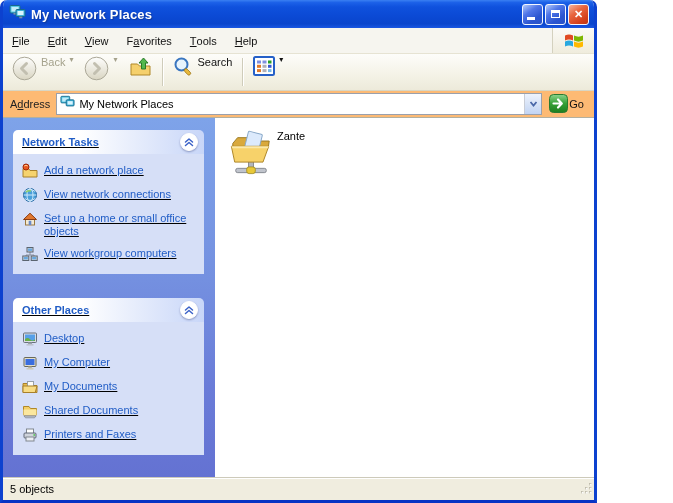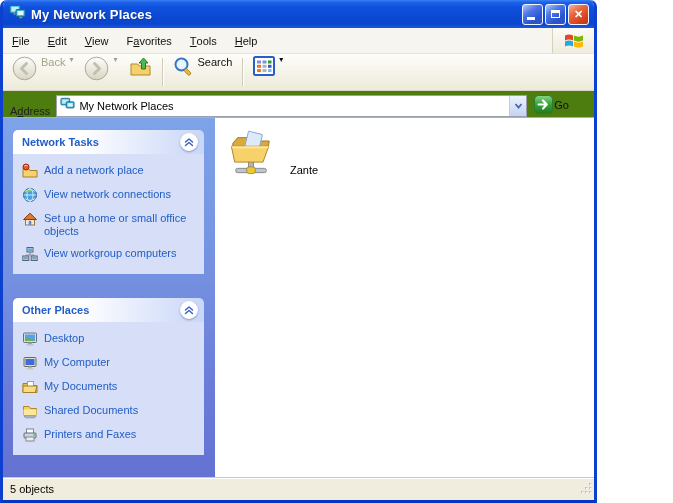--- a/index.html
+++ b/index.html
@@ -33,46 +33,46 @@
   .menubar-logo { width:42px; border-left:1px solid #d4d1bf; display:flex; align-items:center; justify-content:center; background:linear-gradient(180deg,#fbfaf6,#efecdd); }
   
   .toolbar { height:37px; flex:0 0 37px; display:flex; align-items:center; padding:0 4px; gap:1px;
     background:linear-gradient(180deg,#fdfdfa 0%,#f4f2e6 60%,#edeada 100%); border-bottom:1px solid #d9d6c4; }
   .tb-btn { display:flex; align-items:flex-start; gap:4px; padding:0 5px; height:32px; border-radius:3px; font-size:11px; color:#111; }
   .tb-btn.disabled { color:#a5a28c; }
   .tb-sep { width:1px; height:28px; background:#cfccba; box-shadow:1px 0 0 #fff; margin:0 4px; }
   .drop-tri { font-size:8px; line-height:1; }
   .drop-tri.gray { color:#a5a28c; }
   
-  .addressbar { height:27px; flex:0 0 27px; display:flex; align-items:flex-end; padding:0 18px 0 7px;
-    background:#4d7c0f; border-bottom:1px solid #b3b0a0; }
+  .addressbar { height:27px; flex:0 0 27px; display:flex; align-items:center; padding:0 3px 0 7px;
+    background:#fdba74; border-bottom:1px solid #b3b0a0; }
   .addr-label { font-size:11px; color:#222; margin-right:6px; }
   .addr-combo { flex:1; height:22px; background:#fff; border:1px solid #9aa0ac; display:flex; align-items:center; padding-left:3px; gap:4px; }
   .addr-text { font-size:11px; color:#000; flex:1; }
   .addr-drop { width:17px; height:20px; border-left:1px solid #c9cdd6; display:flex; align-items:center; justify-content:center;
     background:linear-gradient(180deg,#eef3fc 0%,#d3e0f6 60%,#c2d4f4 100%); }
   .go-btn { display:flex; align-items:center; gap:1px; padding:0 7px; font-size:11px; color:#111; height:24px; }
   
   .body { flex:1; display:flex; min-height:0; }
   .sidebar { width:212px; flex:0 0 212px; padding:12px 11px 6px 10px;
-    background:linear-gradient(180deg,#7ea3e9 0%,#7490e0 45%,#6a7cd8 75%,#6472d2 100%); overflow:hidden; }
+    background:linear-gradient(180deg,#7ea3e9 0%,#7490e0 45%,#6a7cd8 75%,#6472d2 100%); overflow:hidden;text-decoration:underline; }
   .main { flex:1; background:#fff; padding:12px 0 0 13px; }
   
   .panel { margin-bottom:24px; }
   .panel-header { height:24px; display:flex; align-items:center; padding:0 6px 0 9px; cursor:default;
     background:linear-gradient(90deg,#ffffff 0%,#ffffff 35%,#c8d6f8 100%); border-radius:5px 5px 0 0; }
   .panel-title { flex:1; font-size:11px; font-weight:bold; color:#215dc6; }
   .chevron-btn { width:18px; height:18px; border-radius:50%; background:#fff; border:1px solid #fff;
     display:flex; align-items:center; justify-content:center; box-shadow:0 1px 2px rgba(10,20,90,.35); }
   .panel-body { background:#d6dff7; padding:9px 4px 4px 9px; }
   .task { display:flex; align-items:flex-start; gap:6px; margin-bottom:8px; cursor:default; }
   .task svg { flex:0 0 16px; }
   .task-label { font-size:11px; line-height:13px; color:#215dc6; padding-top:1px; }
   
-  .tile { display:flex; align-items:flex-end; gap:16px; width:150px; }
+  .tile { display:flex; align-items:flex-start; gap:3px; width:150px; }
   .tile-label { font-size:11px; color:#000; }
   
   .statusbar { height:23px; flex:0 0 23px; background:#f0eddf; border-top:1px solid #cdcaba; box-shadow:inset 0 1px 0 #fff;
     display:flex; align-items:center; padding-left:7px; position:relative; }
   .status-text { font-size:11px; color:#000; }
   .grip { position:absolute; right:1px; bottom:1px; }
 </style>
 </head>
 <body>
 

